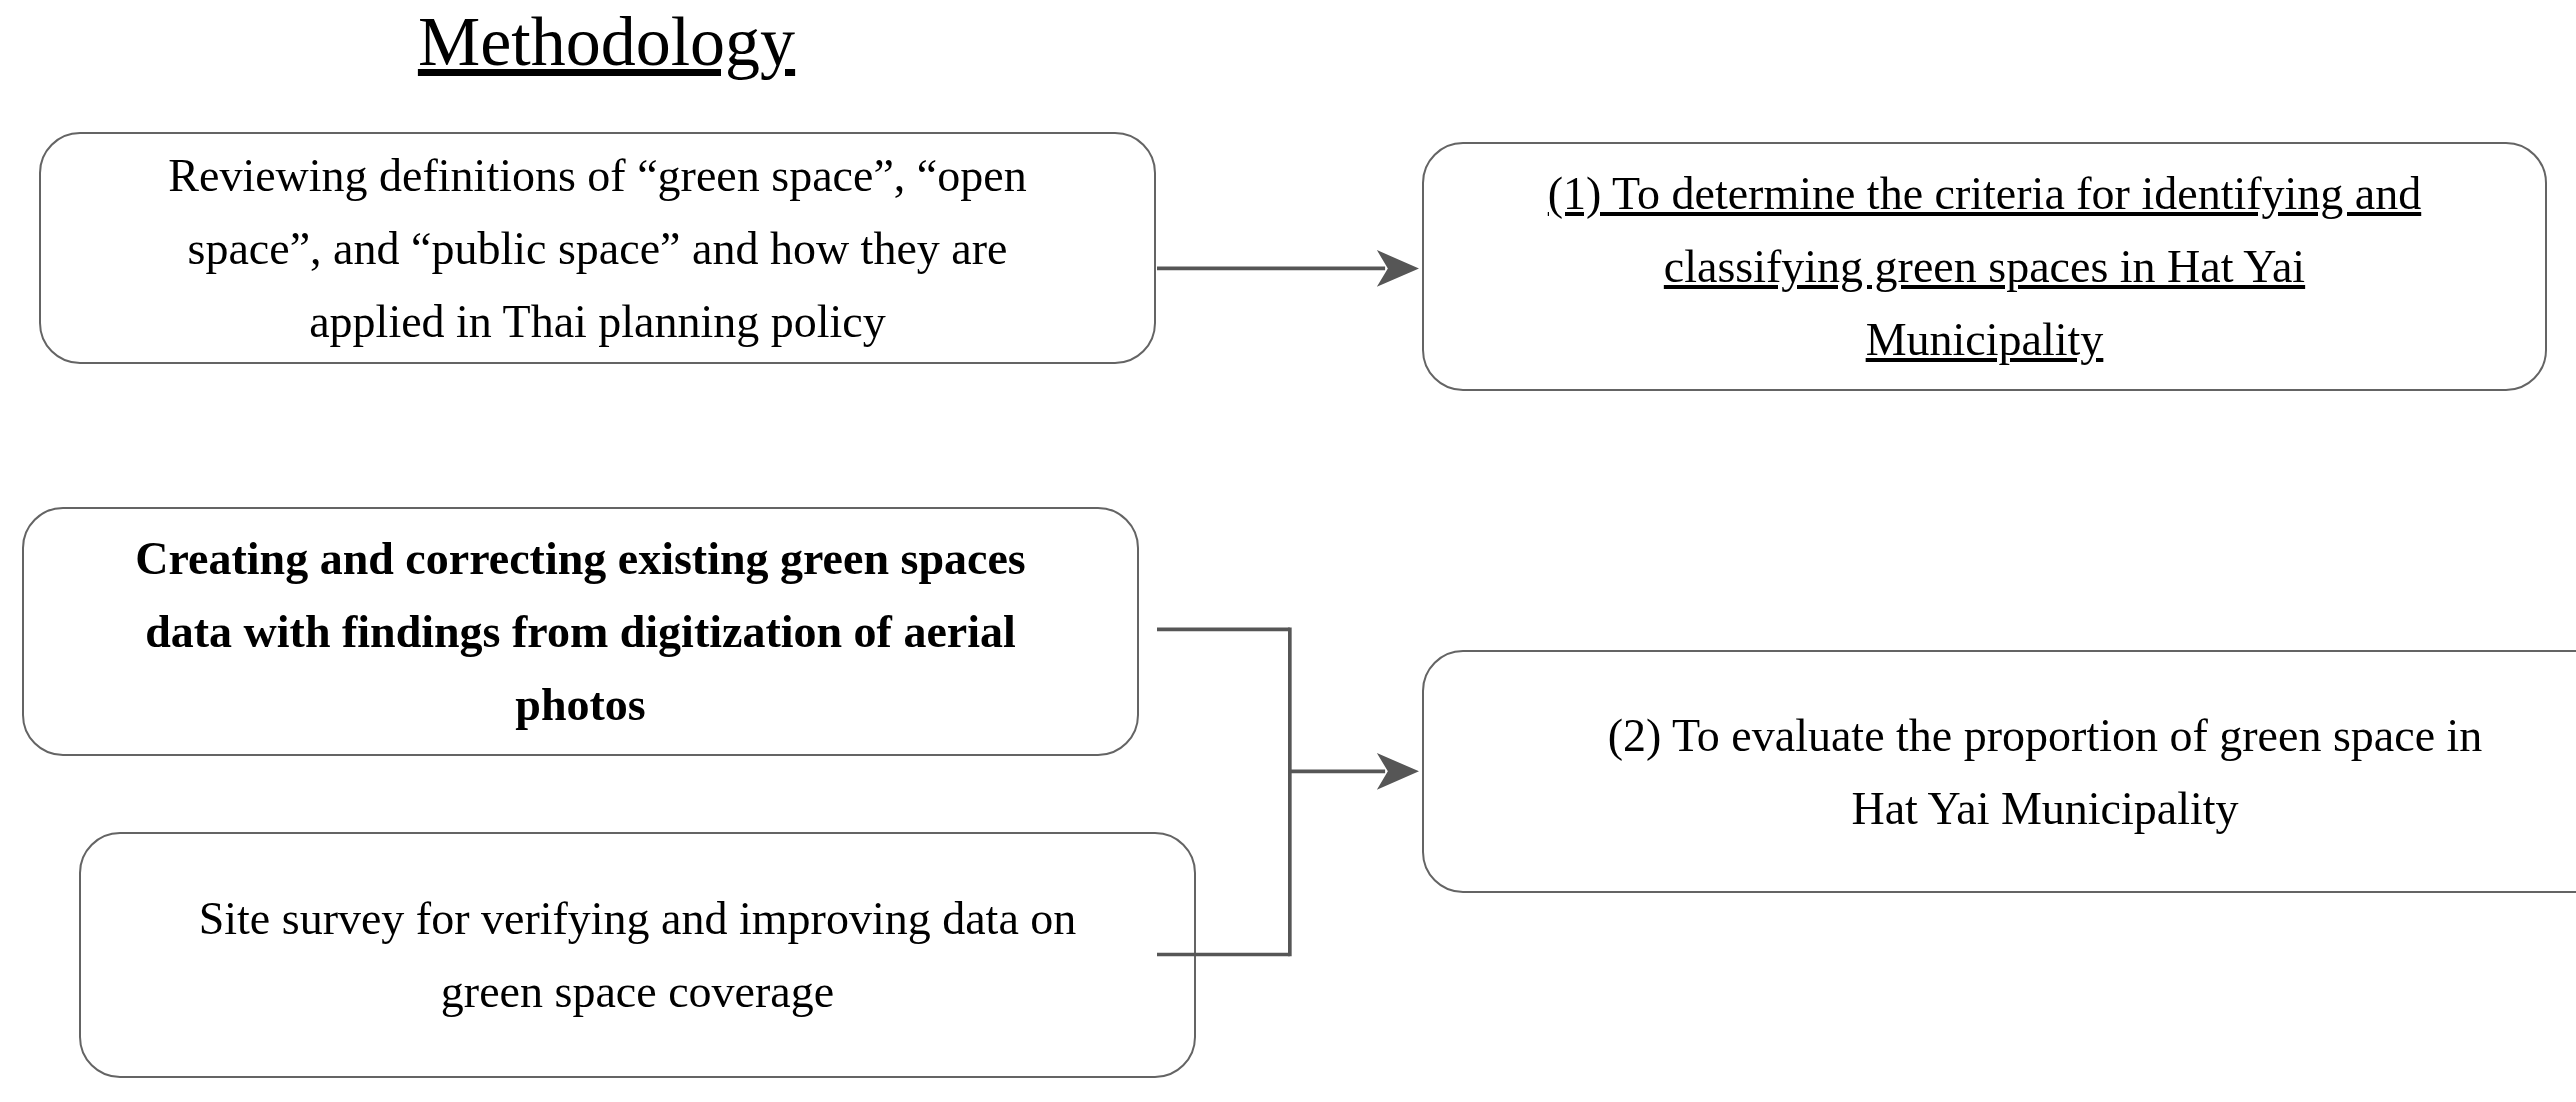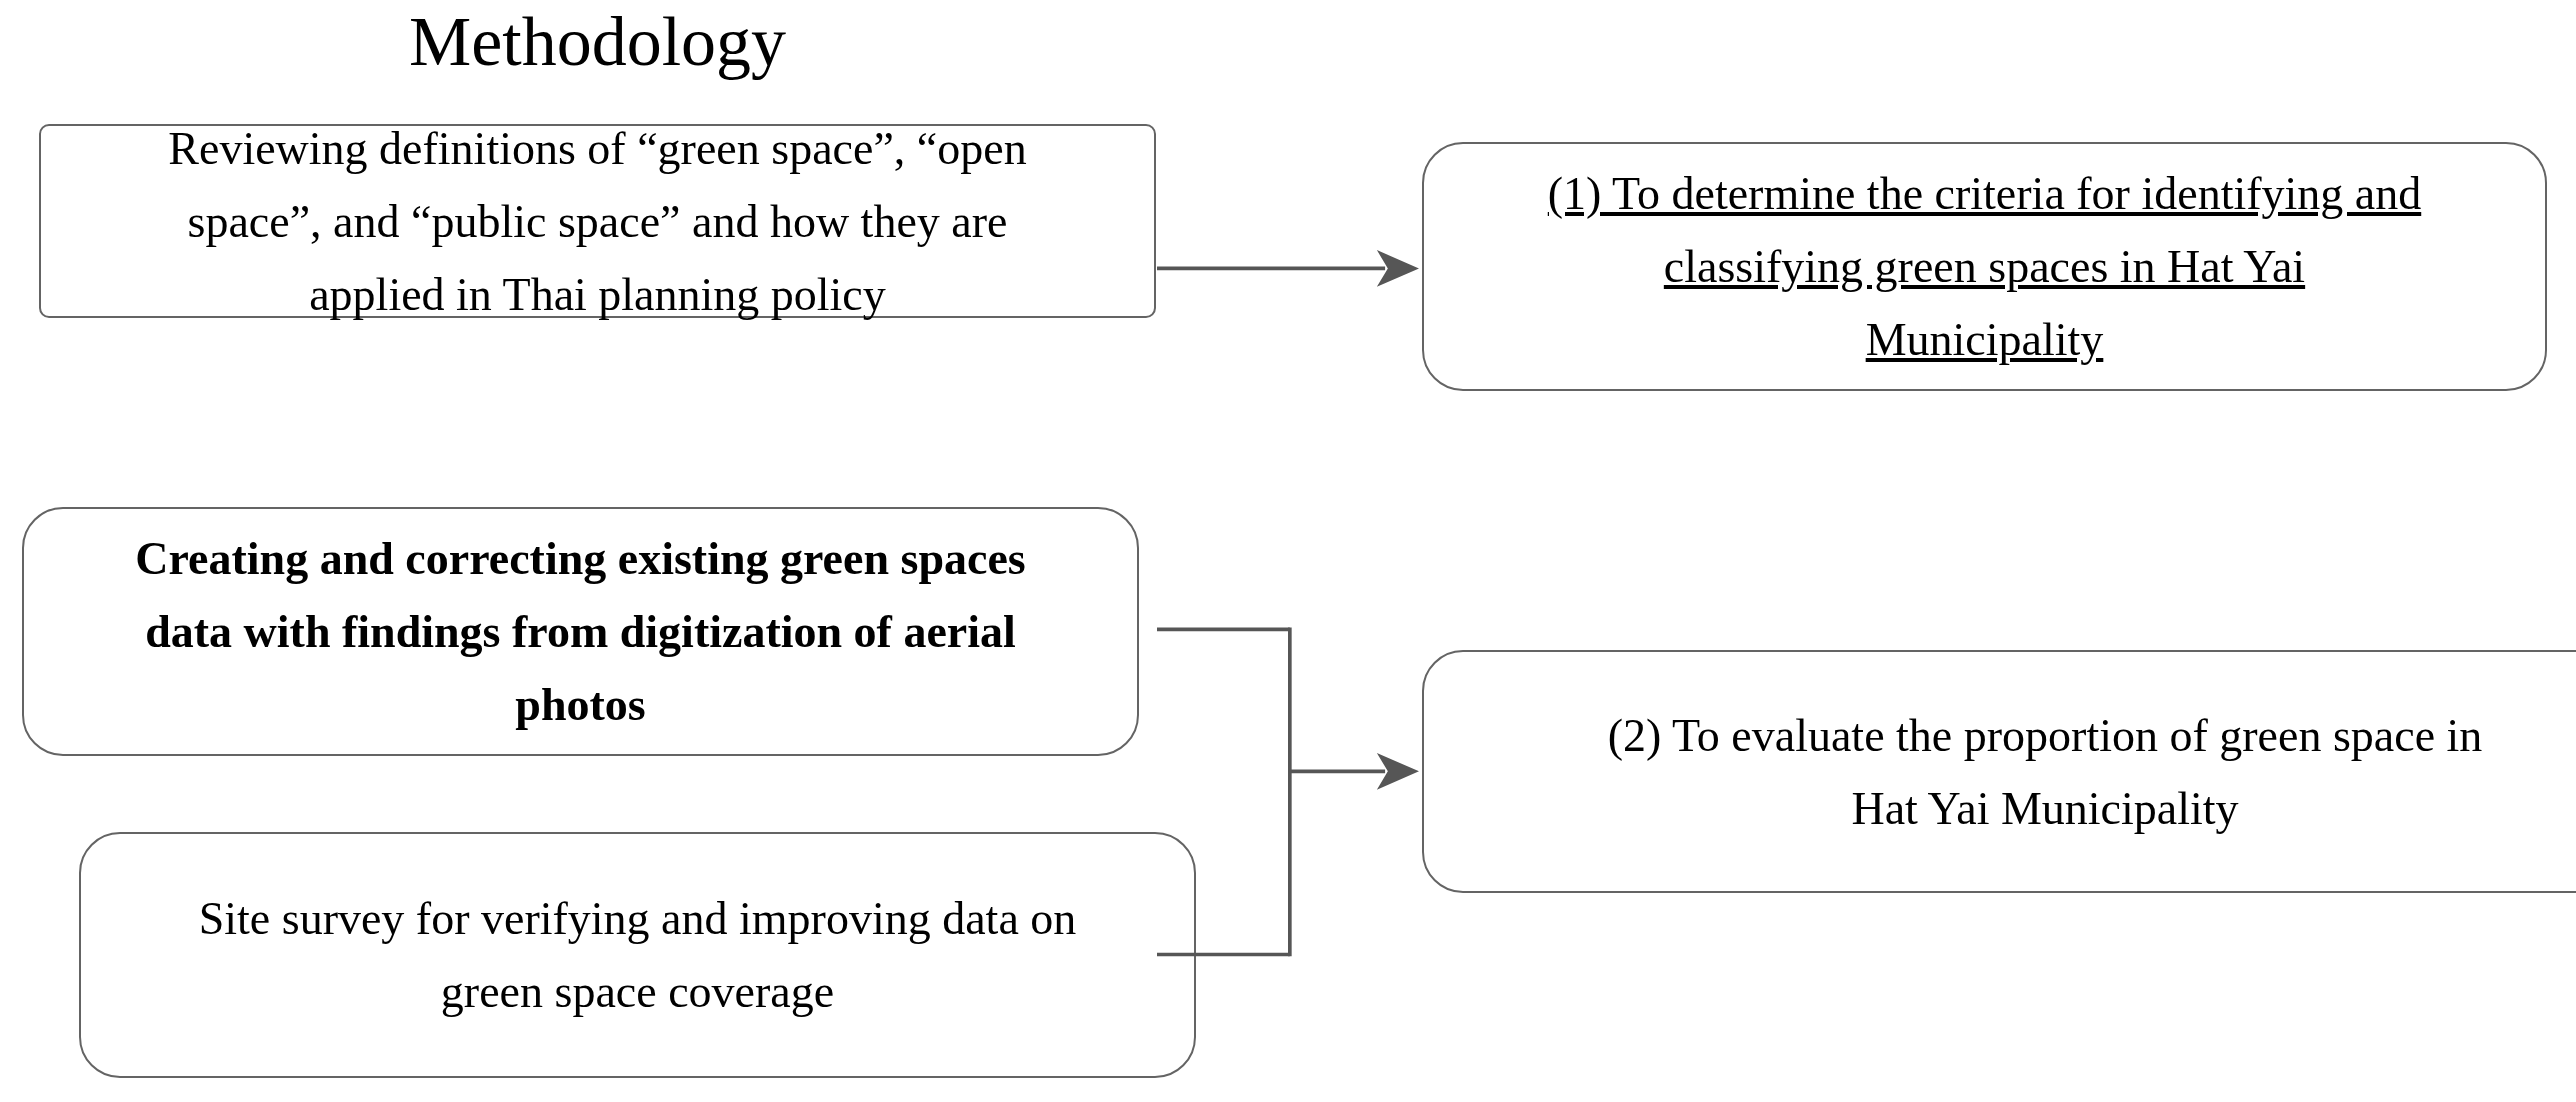--- a/index.html
+++ b/index.html
@@ -17,21 +17,21 @@
     overflow: hidden;
   }
   .col-title {
     position: absolute;
     top: 1.8px;
     font-size: 70px;
     line-height: 1.15;
     text-align: center;
     color: #000000;
   }
-  .col-title.left  { left: 39px;  width: 1117px; }
+  .col-title.left  { left: 48px;  width: 1117px; text-decoration: underline; }
   .col-title.right { left: 1422px; width: 1125px; }
 
   .fbox {
     position: absolute;
     box-sizing: border-box;
     border: 2.7px solid #646464;
     border-radius: 41px;
     background: #ffffff;
     display: flex;
     align-items: center;
@@ -39,21 +39,21 @@
     text-align: center;
     font-size: 46px;
     line-height: 73px;
     padding: 0 37px;
   }
   .fbox .box-text {
     white-space: pre-line;
   }
 
   
-  #box-l1 { left: 39px;   top: 124px; width: 1117px; height: 194px; border-radius: 10px; }
+  #box-l1 { left: 39px;   top: 132px; width: 1117px; height: 232px; }
   #box-l2 { left: 22px;   top: 507px; width: 1117px; height: 249px; font-weight: bold; }
   #box-l3 { left: 39px;   top: 832px; width: 1117px; height: 246px; margin-left: 40px; }
   #box-r1 { left: 1422px; top: 142px; width: 1125px; height: 249px; text-decoration: underline; }
   #box-r2 { left: 1422px; top: 650px; width: 1246px; height: 243px; align-items: center; }
 
   .connectors {
     position: absolute;
     left: 0;
     top: 0;
     width: 2576px;

